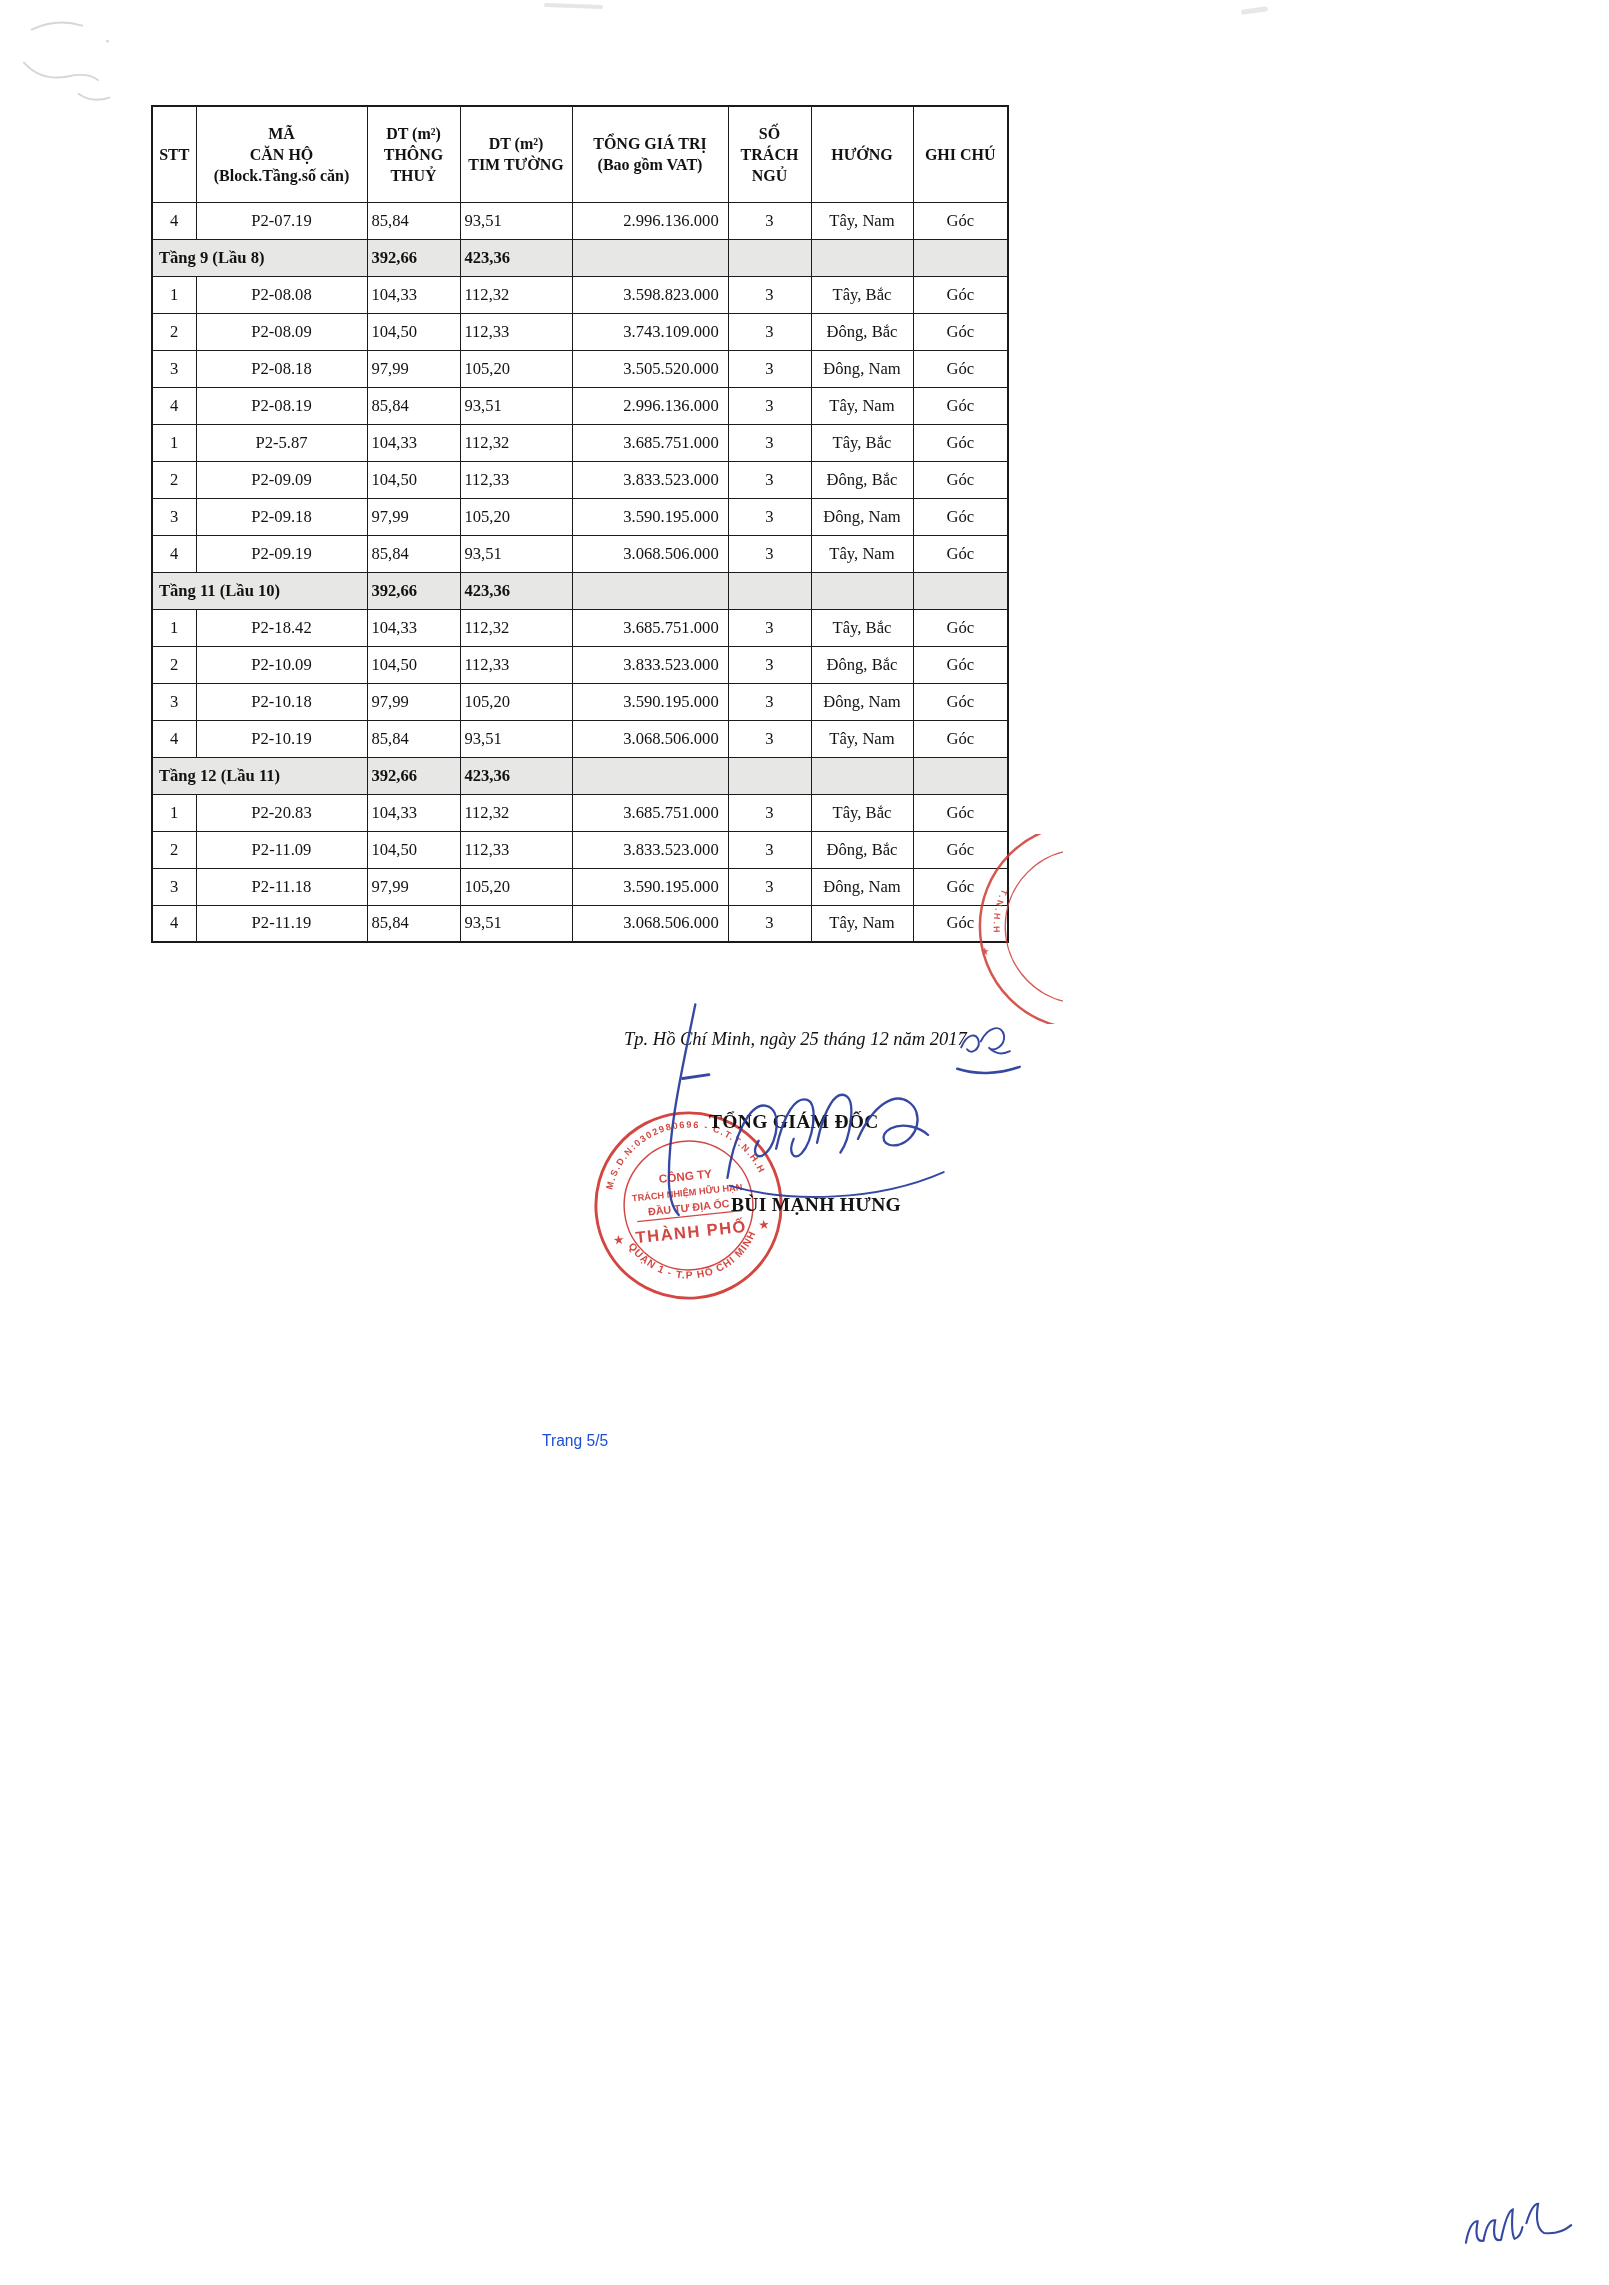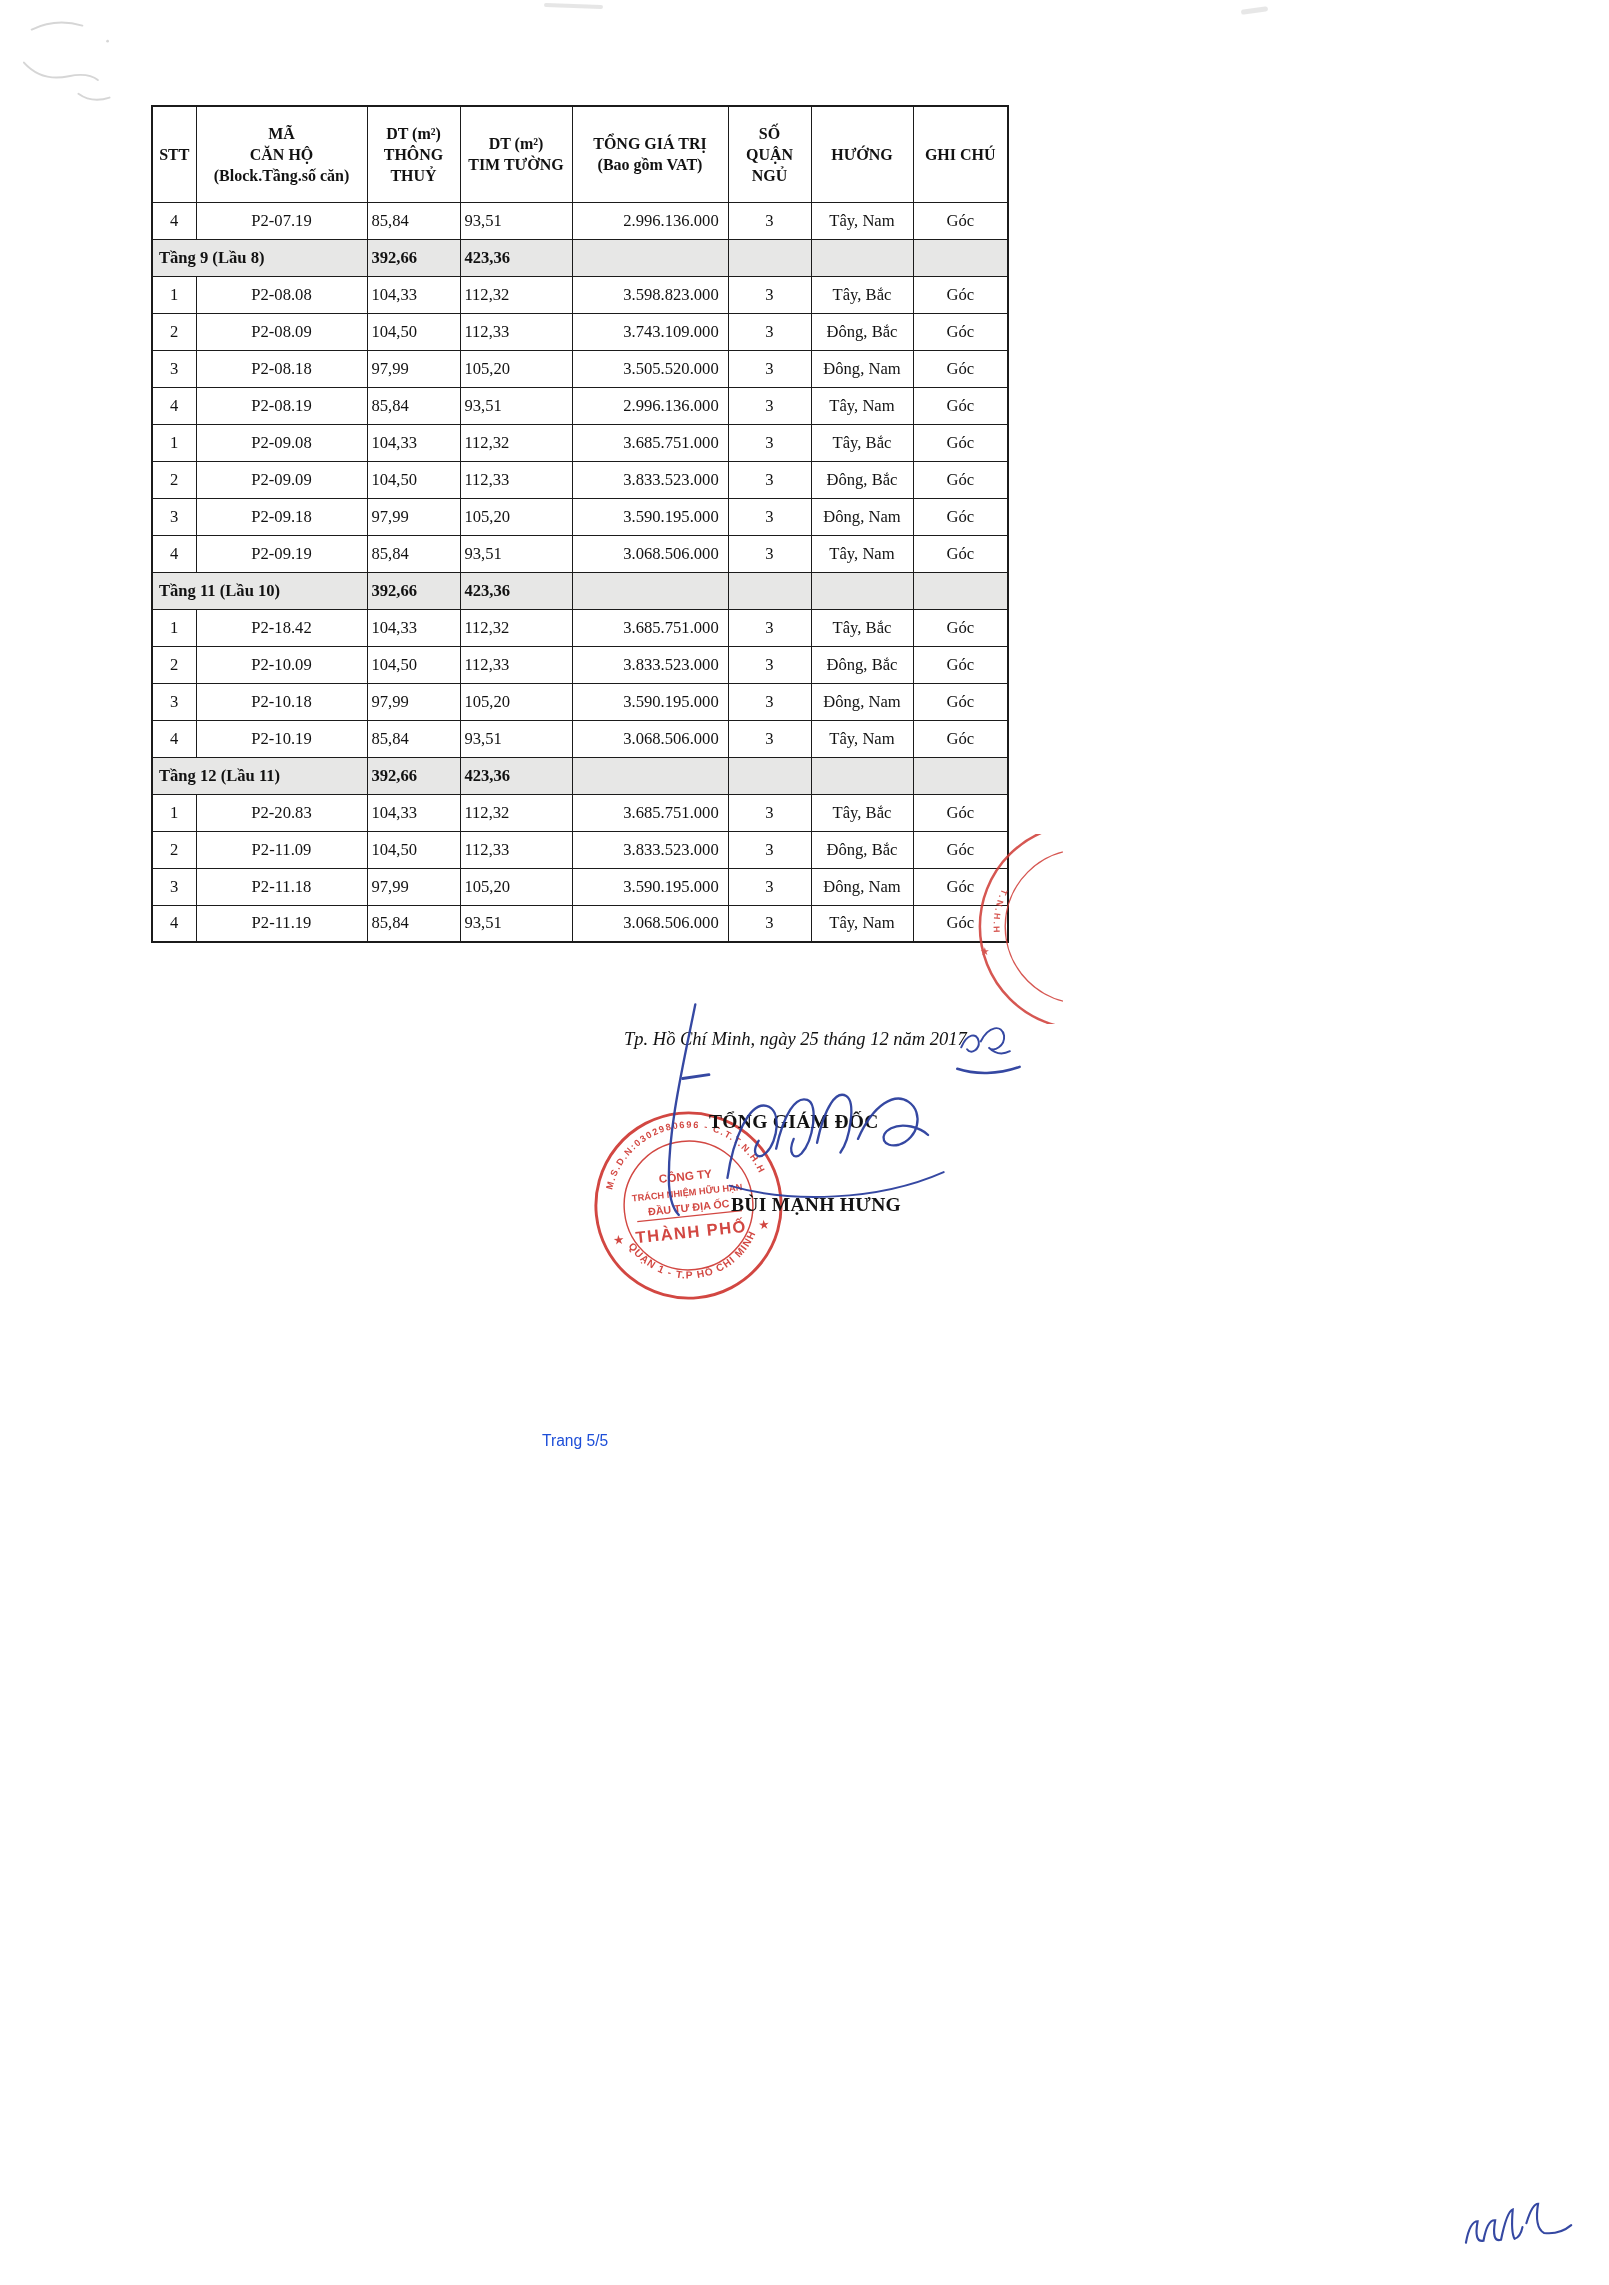--- a/index.html
+++ b/index.html
@@ -88,21 +88,21 @@
 CĂN HỘ
 (Block.Tầng.số căn)</th>
           <th>DT (m²)
 THÔNG
 THUỶ</th>
           <th>DT (m²)
 TIM TƯỜNG</th>
           <th>TỔNG GIÁ TRỊ
 (Bao gồm VAT)</th>
           <th>SỐ
-QUẬN
+TRÁCH
 NGỦ</th>
           <th>HƯỚNG</th>
           <th>GHI CHÚ</th>
         </tr>
       </thead>
       <tbody>
         <tr>
             <td class="ctr">4</td>
             <td class="ctr">P2-07.19</td>
             <td class="num">85,84</td>
@@ -156,21 +156,21 @@
             <td class="ctr">P2-08.19</td>
             <td class="num">85,84</td>
             <td class="num">93,51</td>
             <td class="money">2.996.136.000</td>
             <td class="ctr">3</td>
             <td class="ctr">Tây, Nam</td>
             <td class="ctr">Góc</td>
           </tr>
         <tr>
             <td class="ctr">1</td>
-            <td class="ctr">P2-09.08</td>
+            <td class="ctr">P2-5.87</td>
             <td class="num">104,33</td>
             <td class="num">112,32</td>
             <td class="money">3.685.751.000</td>
             <td class="ctr">3</td>
             <td class="ctr">Tây, Bắc</td>
             <td class="ctr">Góc</td>
           </tr>
         <tr>
             <td class="ctr">2</td>
             <td class="ctr">P2-09.09</td>

